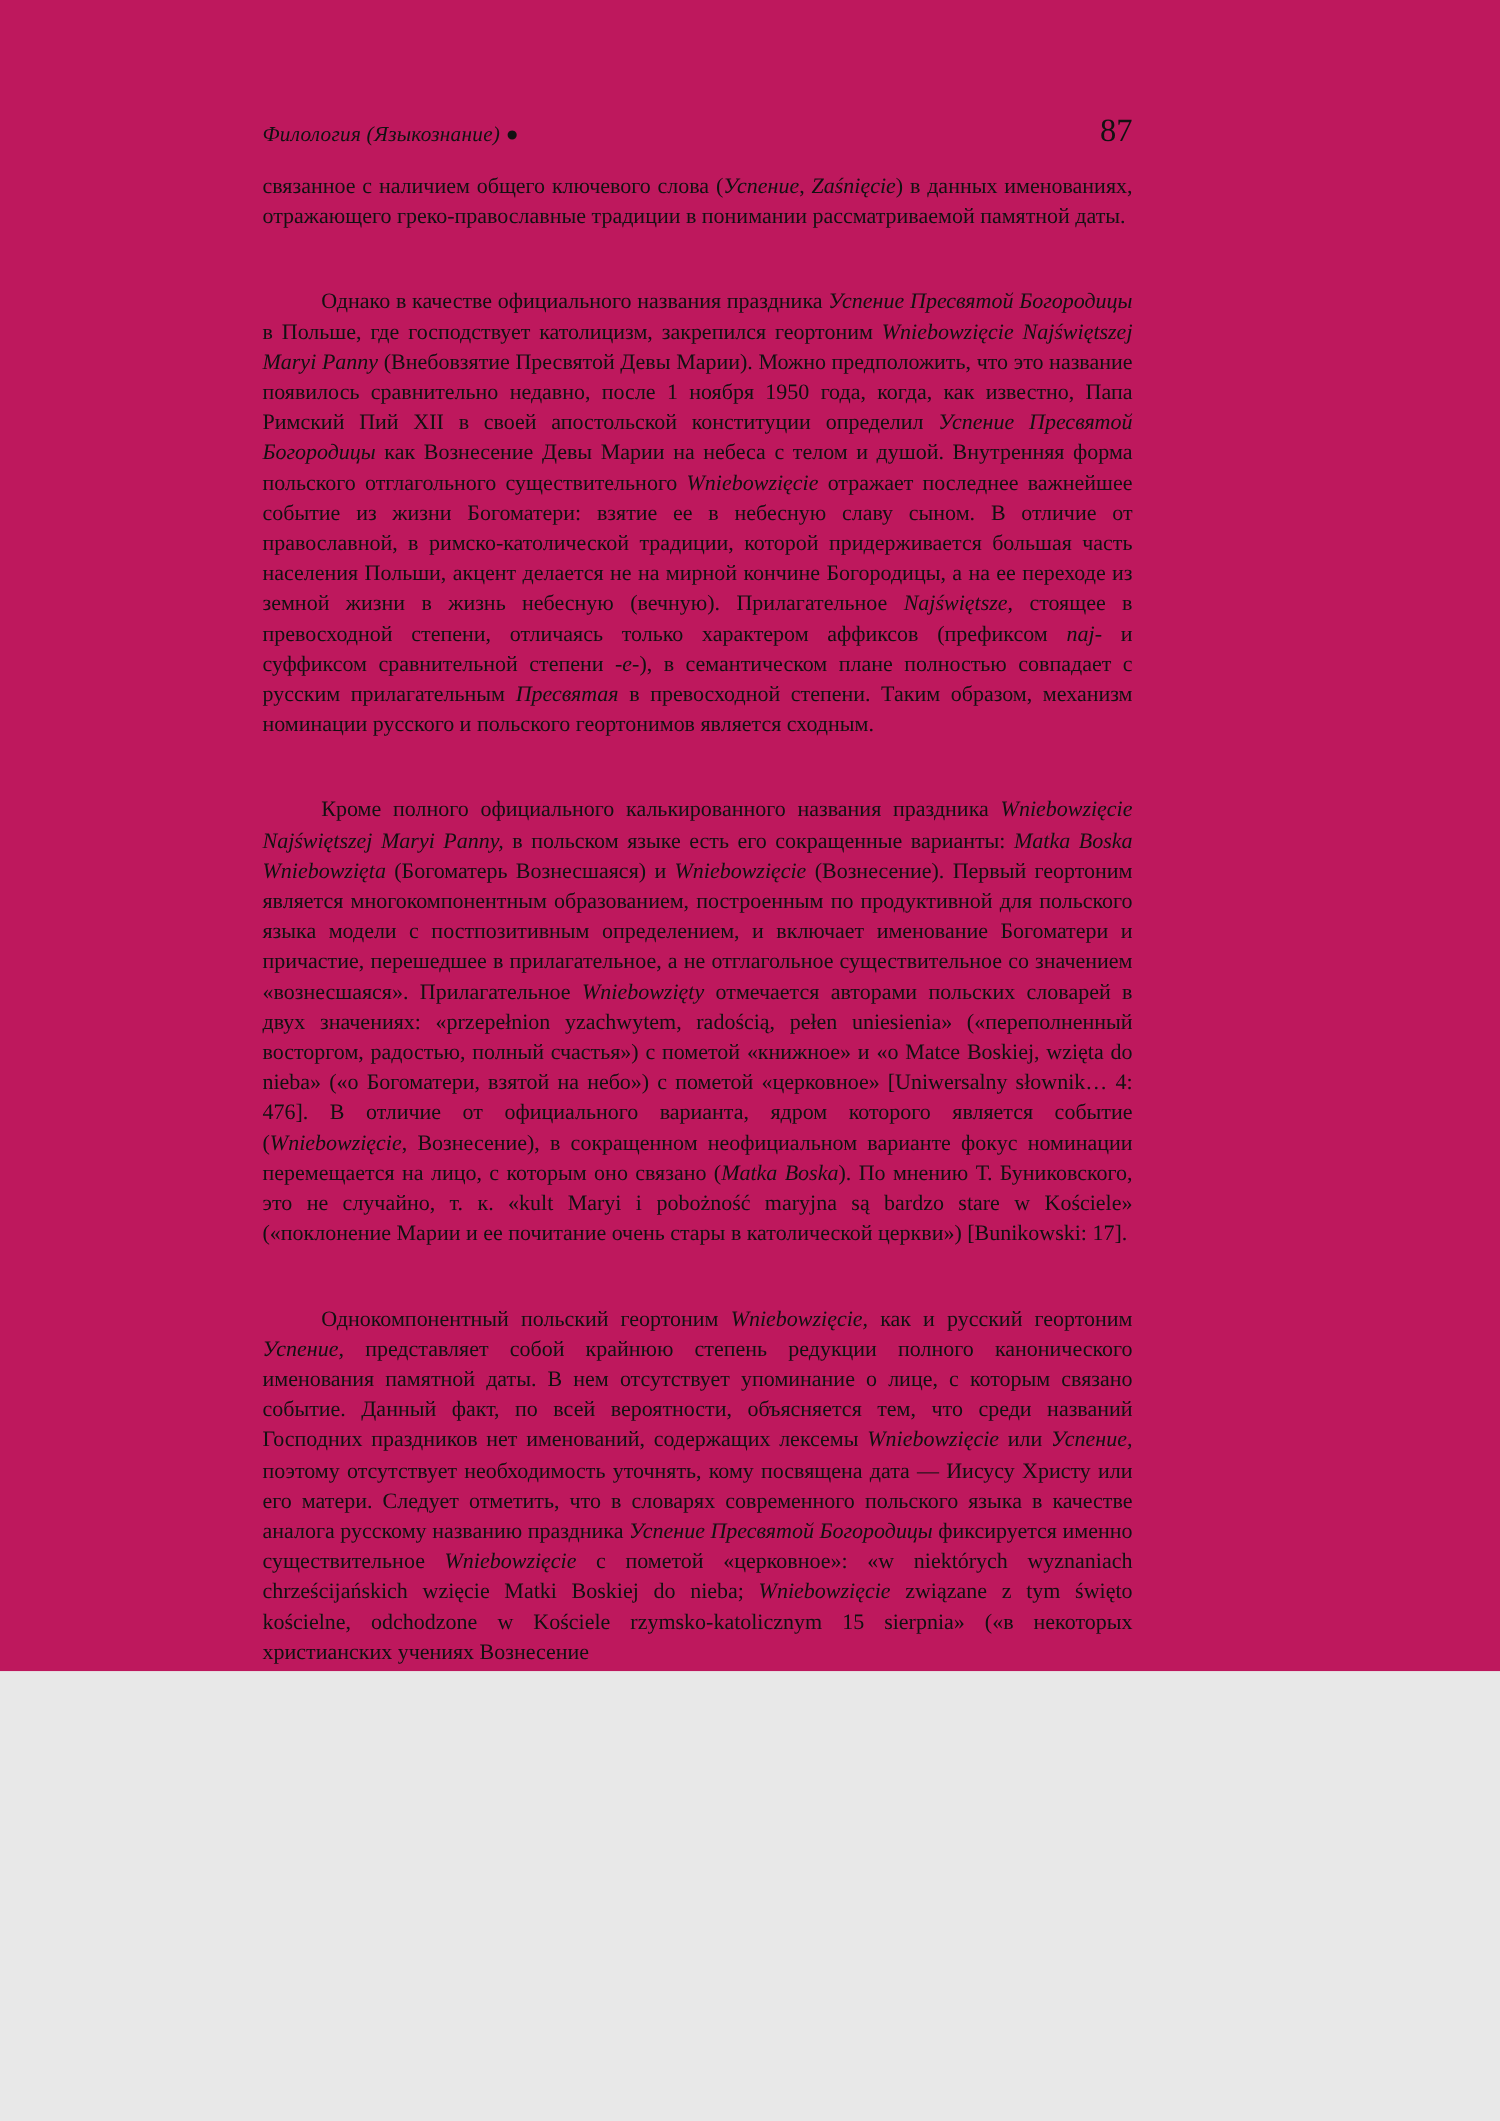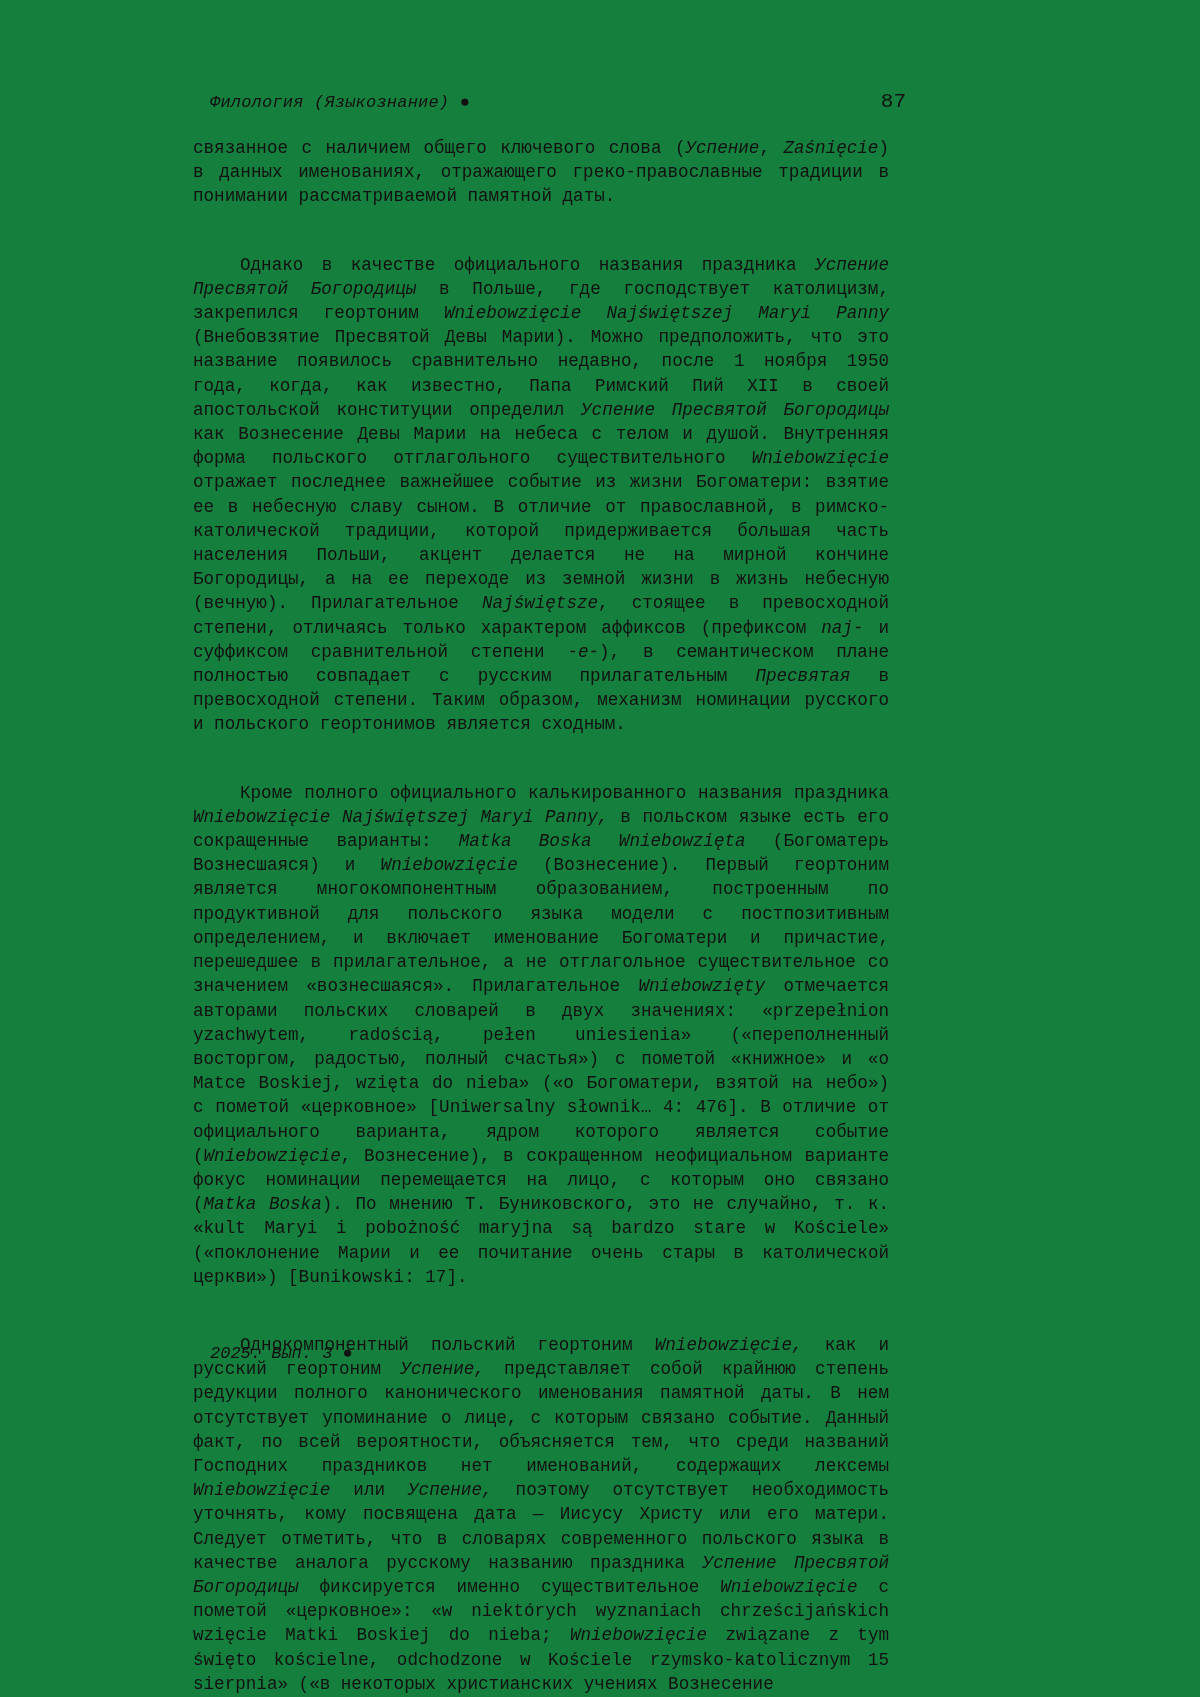--- a/index.html
+++ b/index.html
@@ -3,49 +3,49 @@
 <meta charset="utf-8">
 <style>
   html, body {
     margin: 0;
     padding: 0;
     background: #e8e8e8;
   }
   .page {
     position: relative;
     width: 1200px;
-    height: 1697px;
+    height: 1337px;
     margin: 0 auto;
-    background: #15803d;
+    background: #be185d;
     color: #111111;
-    font-family: Liberation Mono, monospace;
+    font-family: Liberation Serif, serif;
     overflow: hidden;
   }
   .page-header {
     position: absolute;
     top: 90px;
     left: 210px;
     width: 696px;
     display: flex;
     justify-content: space-between;
     align-items: baseline;
   }
   .running-title {
     font-style: italic;
     font-size: 17px;
     letter-spacing: 0.2px;
   }
   .page-number {
     font-style: normal;
-    font-size: 21px;
+    font-size: 26px;
   }
   .text-block {
     position: absolute;
     top: 136px;
-    left: 193px;
+    left: 210px;
     width: 696px;
     font-size: 17.6px;
     line-height: 24.2px;
     text-align: justify;
     text-justify: inter-word;
   }
   .para {
     margin: 0;
     padding: 0;
   }

